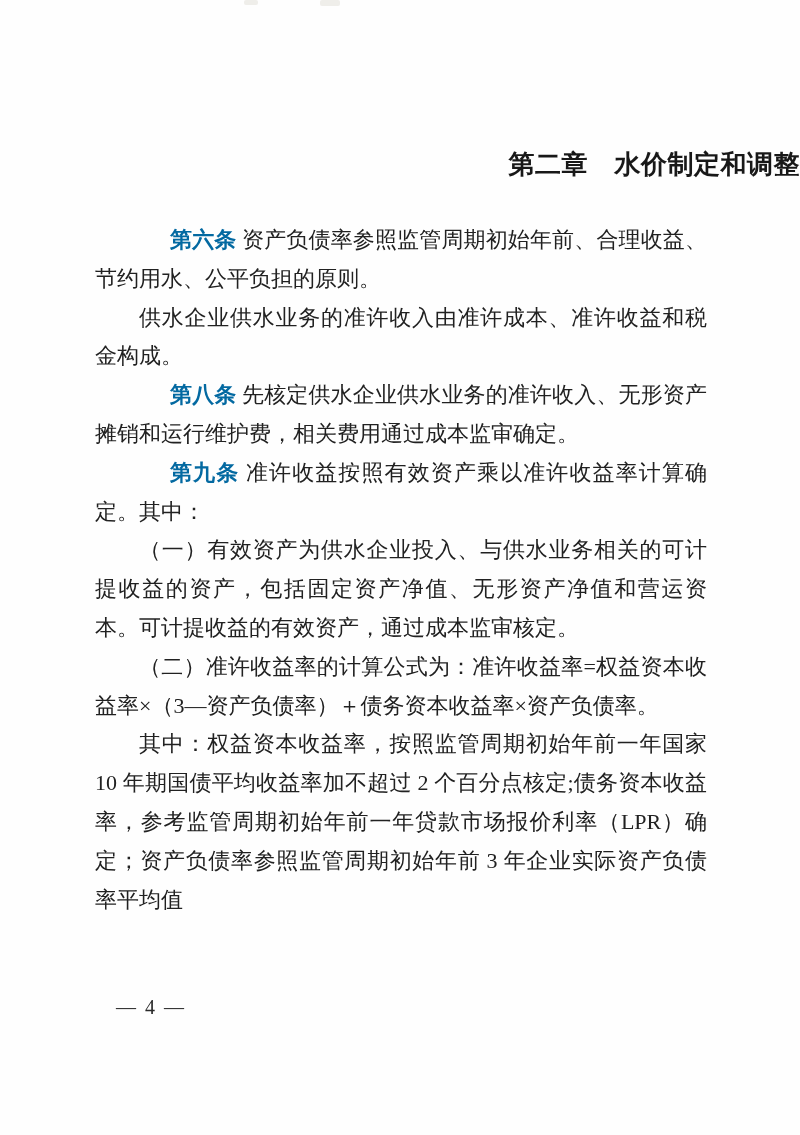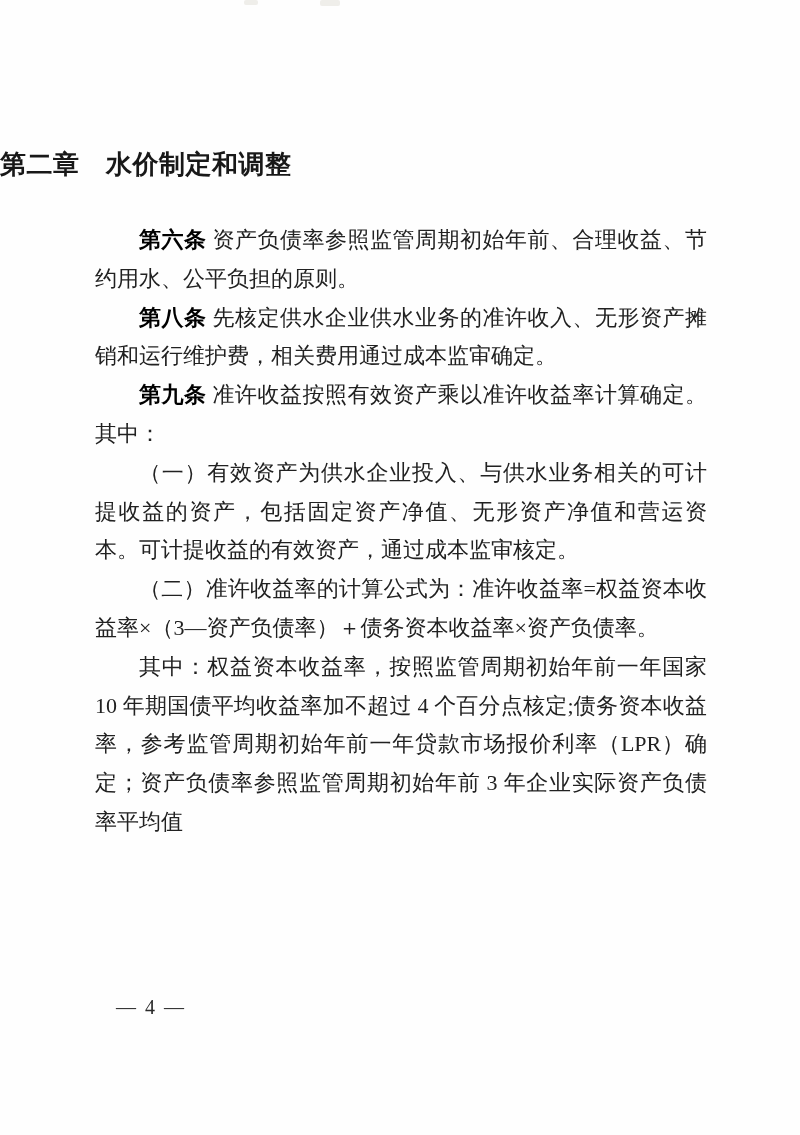--- a/index.html
+++ b/index.html
@@ -18,21 +18,21 @@
   .scan-artifact {
     position: absolute;
     background: #efeeea;
     border-radius: 2px;
   }
   .doc-title {
     position: absolute;
     top: 147px;
     left: 0;
     width: 100%;
-    text-align: left;
+    text-align: right;
     font-family: "Liberation Sans", "DejaVu Sans", sans-serif;
     font-weight: 700;
     font-size: 26px;
     letter-spacing: 0.5px;
     color: #181818;
   }
   .doc-body {
     position: absolute;
     top: 221px;
     left: 95px;
@@ -45,21 +45,22 @@
     color: #212121;
   }
   .doc-body p {
     margin: 0;
     padding: 0;
     text-indent: 2em;
   }
   .article-lead {
     font-family: "Liberation Sans", "DejaVu Sans", sans-serif;
     font-weight: 700;
-    color: #000000;
+    color: #0369a1;
+    margin-left: 31px;
   }
   .page-number {
     position: absolute;
     left: 116px;
     top: 996px;
     font-family: "Liberation Serif", "DejaVu Serif", serif;
     font-size: 20px;
     letter-spacing: 2px;
     color: #2a2a2a;
   }
@@ -71,27 +72,28 @@
 
   <div class="scan-artifact" style="left:244px; top:0; width:14px; height:5px;"></div>
   <div class="scan-artifact" style="left:320px; top:0; width:20px; height:6px;"></div>
 
   <div class="doc-title">第二章　水价制定和调整</div>
 
   <div class="doc-body">
     <p><b class="article-lead">第六条</b><span> 资产负债率参照监管周期初始年前、合理收益、节约用水、公平负担的原则。</span></p>
 
 
+    <p><span>供水企业供水业务的准许收入由准许成本、准许收益和税金构成。</span></p>
 
     <p><b class="article-lead">第八条</b><span> 先核定供水企业供水业务的准许收入、无形资产摊销和运行维护费，相关费用通过成本监审确定。</span></p>
 
     <p><b class="article-lead">第九条</b><span> 准许收益按照有效资产乘以准许收益率计算确定。其中：</span></p>
 
     <p><span>（一）有效资产为供水企业投入、与供水业务相关的可计提收益的资产，包括固定资产净值、无形资产净值和营运资本。可计提收益的有效资产，通过成本监审核定。</span></p>
 
     <p><span>（二）准许收益率的计算公式为：准许收益率=权益资本收益率×（3—资产负债率）＋债务资本收益率×资产负债率。</span></p>
 
-    <p><span>其中：权益资本收益率，按照监管周期初始年前一年国家 10 年期国债平均收益率加不超过 4 个百分点核定;债务资本收益率，参考监管周期初始年前一年贷款市场报价利率（LPR）确定；资产负债率参照监管周期初始年前 3 年企业实际资产负债率平均值</span></p>
+    <p><span>其中：权益资本收益率，按照监管周期初始年前一年国家 10 年期国债平均收益率加不超过 2 个百分点核定;债务资本收益率，参考监管周期初始年前一年贷款市场报价利率（LPR）确定；资产负债率参照监管周期初始年前 3 年企业实际资产负债率平均值</span></p>
   </div>
 
   <div class="page-number">— 4 —</div>
 
 </div>
 
 </body></html>

